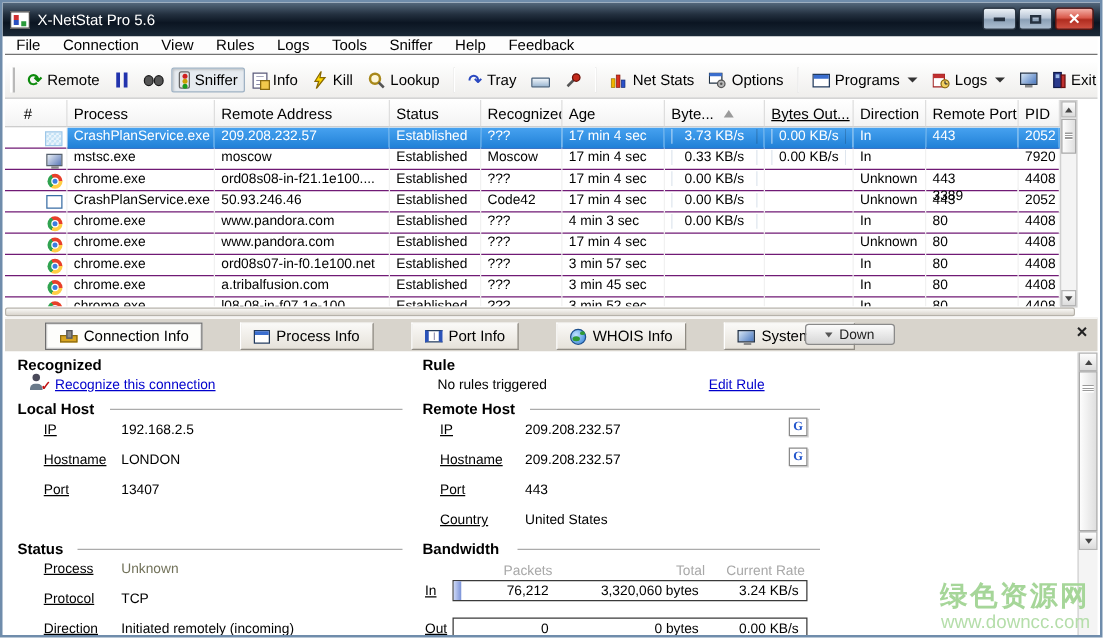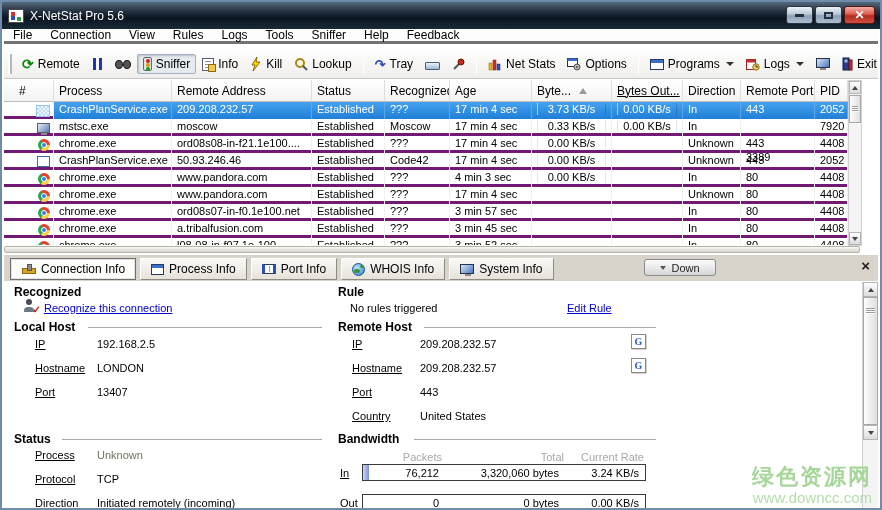--- a/index.html
+++ b/index.html
@@ -16,21 +16,21 @@
   .appicon{width:16px;height:14px;margin:0 6px 0 6px;background:#fff;border:1px solid #4a4a4a;position:relative;flex:none;}
   .appicon::before{content:"";position:absolute;left:2px;top:2px;width:4px;height:4px;background:#d03030;box-shadow:6px 5px 0 #2a9a3a;}
   .appicon::after{content:"";position:absolute;left:2px;bottom:2px;width:4px;height:4px;background:#2a50c0;}
   .winbtns{position:absolute;right:5px;top:4px;display:flex;gap:2px;}
   .wbtn{width:27px;height:18px;border-radius:3px;border:1px solid #2a3542;display:flex;align-items:center;justify-content:center;
     background:linear-gradient(#eef3f8,#b9c6d6 45%,#8ba0b6 55%,#aebfd2);}
   .wbtn .bar{width:9px;height:3px;background:#253140;}
   .wbtn .box{width:9px;height:7px;border:2px solid #253140;}
   .wbtn.close{width:31px;background:linear-gradient(#f3b0a8,#da5a4c 45%,#b02c1f 55%,#cf5042);border-color:#5a1510;color:#fff;font-weight:bold;font-size:12px;}
   
-  .menubar{position:absolute;top:27px;left:2px;right:2px;height:15px;background:#fdfdfd;border-bottom:3px solid #737373;
+  .menubar{position:absolute;top:27px;left:2px;right:2px;height:15px;background:#fdfdfd;border-bottom:1px solid #737373;
     display:flex;align-items:center;font-size:12px;color:#000;}
   .mitem{padding:0 9px;line-height:20px;}
   
   .toolbar{position:absolute;top:48px;left:2px;right:2px;height:29px;background:linear-gradient(#fefefe,#efeeec);
     border-bottom:1px solid #c6c6c6;display:flex;align-items:center;font-size:12px;color:#000;padding-left:2px;}
   .grip{width:5px;height:20px;border-left:2px solid #fff;border-right:2px solid #b9b9b9;margin:0 4px 0 2px;}
   .tbtn{display:flex;align-items:center;gap:4px;padding:2px 5px;border:1px solid transparent;border-radius:2px;white-space:nowrap;}
   .tbtn.pressed{background:#e6ebf0;border-color:#9fb2c4;box-shadow:inset 1px 1px 2px rgba(0,0,0,.18);}
   .tsep{width:1px;height:20px;background:#c2c2c2;border-right:1px solid #fff;margin:0 5px;}
   .caret{width:0;height:0;border-left:4px solid transparent;border-right:4px solid transparent;border-top:4px solid #333;margin-left:2px;}
@@ -55,21 +55,21 @@
   .i-comp{width:14px;height:10px;border:1px solid #223248;background:linear-gradient(135deg,#d5e5f5,#4a78c0);position:relative;margin-top:-2px;}
   .i-comp::after{content:"";position:absolute;left:3px;bottom:-3px;width:6px;height:2px;background:#8a8a8a;}
   
   .lheader{position:absolute;top:78px;left:2px;width:844px;height:22px;display:flex;font-size:12px;color:#000;
     background:linear-gradient(#ffffff,#f3f3f3);border-bottom:1px solid #bdbdbd;}
   .hc{display:flex;align-items:center;padding:0 5px;border-right:1px solid #dedede;overflow:hidden;white-space:nowrap;}
   .hc.c0{padding-left:15px;}
   .sortarrow{width:0;height:0;border-left:4px solid transparent;border-right:4px solid transparent;border-bottom:6px solid #9a9a9a;margin-left:8px;}
   
   .rows{position:absolute;top:100px;left:2px;width:844px;height:143px;overflow:hidden;font-size:11px;color:#000;background:#fff;}
-  .row{display:flex;height:17px;border-bottom:3px solid #701a75;}
+  .row{display:flex;height:17px;border-bottom:1px solid #701a75;}
   .cell{padding:1px 5px 0 5px;height:17px;border-right:1px solid #f1f1f1;white-space:nowrap;overflow:hidden;}
   .cell.c0{display:flex;justify-content:flex-end;align-items:center;padding:0 3px 0 0;}
   .row.selected .cell:not(.c0){background:linear-gradient(#47a2f0,#1f7fd6);color:#fff;border-right-color:#5aa9ea;}
   .rate{display:block;width:100%;text-align:center;box-shadow:inset 1px 0 0 #dfe6ee,inset -1px 0 0 #dfe6ee;}
   .row.selected .rate{box-shadow:inset 1px 0 0 rgba(255,255,255,.55),inset -1px 0 0 rgba(0,0,0,.18);}
   .rowicon{width:13px;height:12px;flex:none;display:inline-block;}
   .ic-chrome{width:12px;height:12px;border-radius:50%;background:#e8402a;
     background:conic-gradient(from -30deg,#e8402a 0 120deg,#ffce44 0 240deg,#30a350 0 360deg);position:relative;}
   .ic-chrome::after{content:"";position:absolute;left:3px;top:3px;width:6px;height:6px;background:#3a7de0;border:1px solid #fff;border-radius:50%;box-sizing:border-box;}
   .ic-checkered{width:14px;height:12px;border:1px solid #9cc6e8;
@@ -88,21 +88,21 @@
   .thumb::after{content:"";position:absolute;left:2px;top:10px;right:2px;height:6px;
     background:repeating-linear-gradient(180deg,#9a9a9a 0 1px,#fff 1px 2px);}
   .vscroll .sbtn.bottom{position:absolute;bottom:0;left:0;}
   
   .splitter{position:absolute;top:244px;left:2px;width:856px;height:7px;border:1px solid #b6b2aa;border-radius:2px;
     background:linear-gradient(#f9f8f6,#d9d5cd);}
   
   .tabbar{position:absolute;top:252px;left:2px;right:2px;height:27px;background:#d8d4cc;border-top:1px solid #fff;}
   .tabs{position:absolute;left:6px;top:3px;display:flex;gap:4px;}
   .tab{height:22px;display:flex;align-items:center;gap:5px;padding:0 10px;font-size:12px;color:#000;
-    background:linear-gradient(#faf9f7,#e6e2da);border:1px solid;border-color:#fff #8f8b83 #8f8b83 #fff;}
+    background:linear-gradient(#faf9f7,#e6e2da);border:1px solid;border-color:#fff #8f8b83 #8f8b83 #fff;margin-left:26px;}
   .tab.active{background:#fdfdfb;border:1px solid #6e6e6e;box-shadow:inset 0 0 0 1px #e4e4e4;}
   .downbtn{position:absolute;left:640px;top:4px;width:72px;height:17px;border:1px solid #8a8a8a;border-radius:3px;
     background:linear-gradient(#fcfcfc,#d6d6d6);display:flex;align-items:center;justify-content:center;gap:5px;font-size:11px;color:#222;}
   .downbtn .tri-dn{border-top-color:#555;}
   .panelclose{position:absolute;right:8px;top:2px;font-size:15px;font-weight:bold;color:#222;line-height:18px;}
   
   .ti{flex:none;position:relative;}
   .ti-conn{width:15px;height:13px;}
   .ti-conn::before{content:"";position:absolute;left:1px;bottom:2px;width:12px;height:4px;background:#d9a520;border:1px solid #8a6a10;}
   .ti-conn::after{content:"";position:absolute;left:6px;top:1px;width:3px;height:5px;background:#8a8a8a;border:1px solid #555;}

